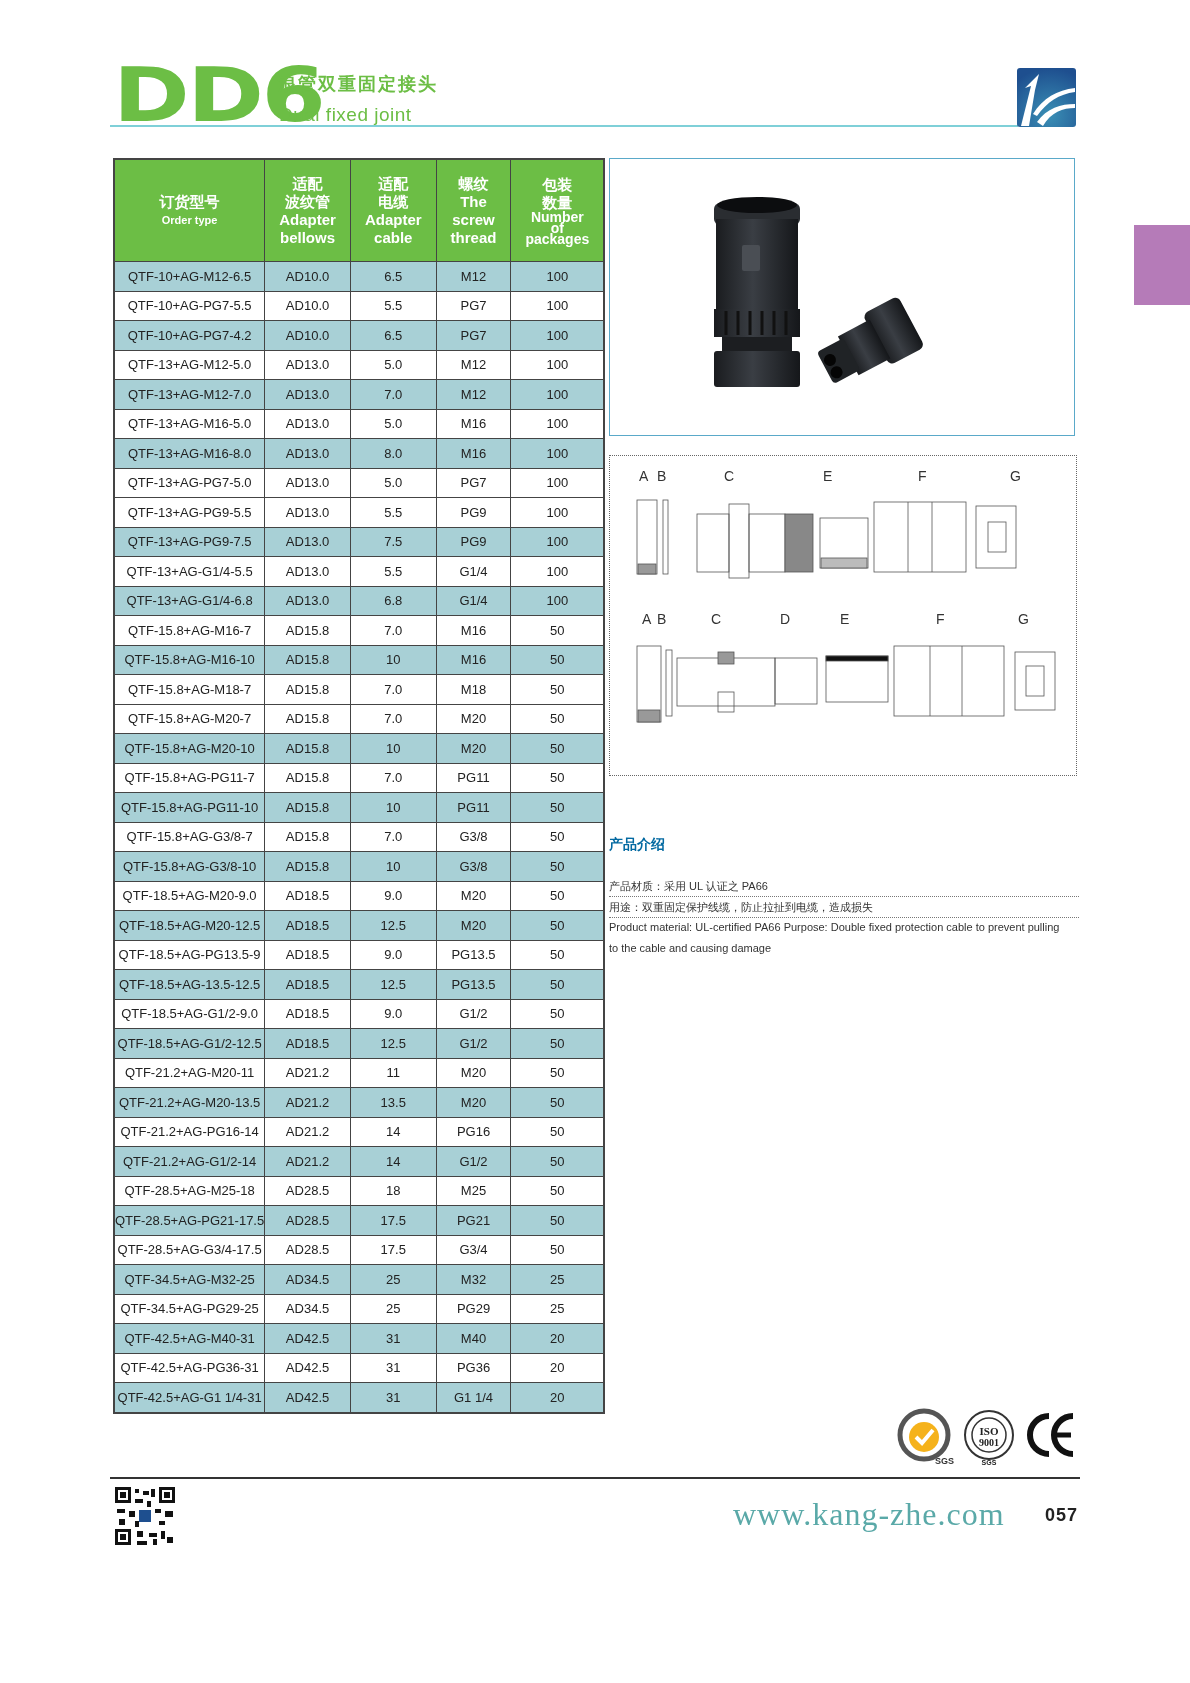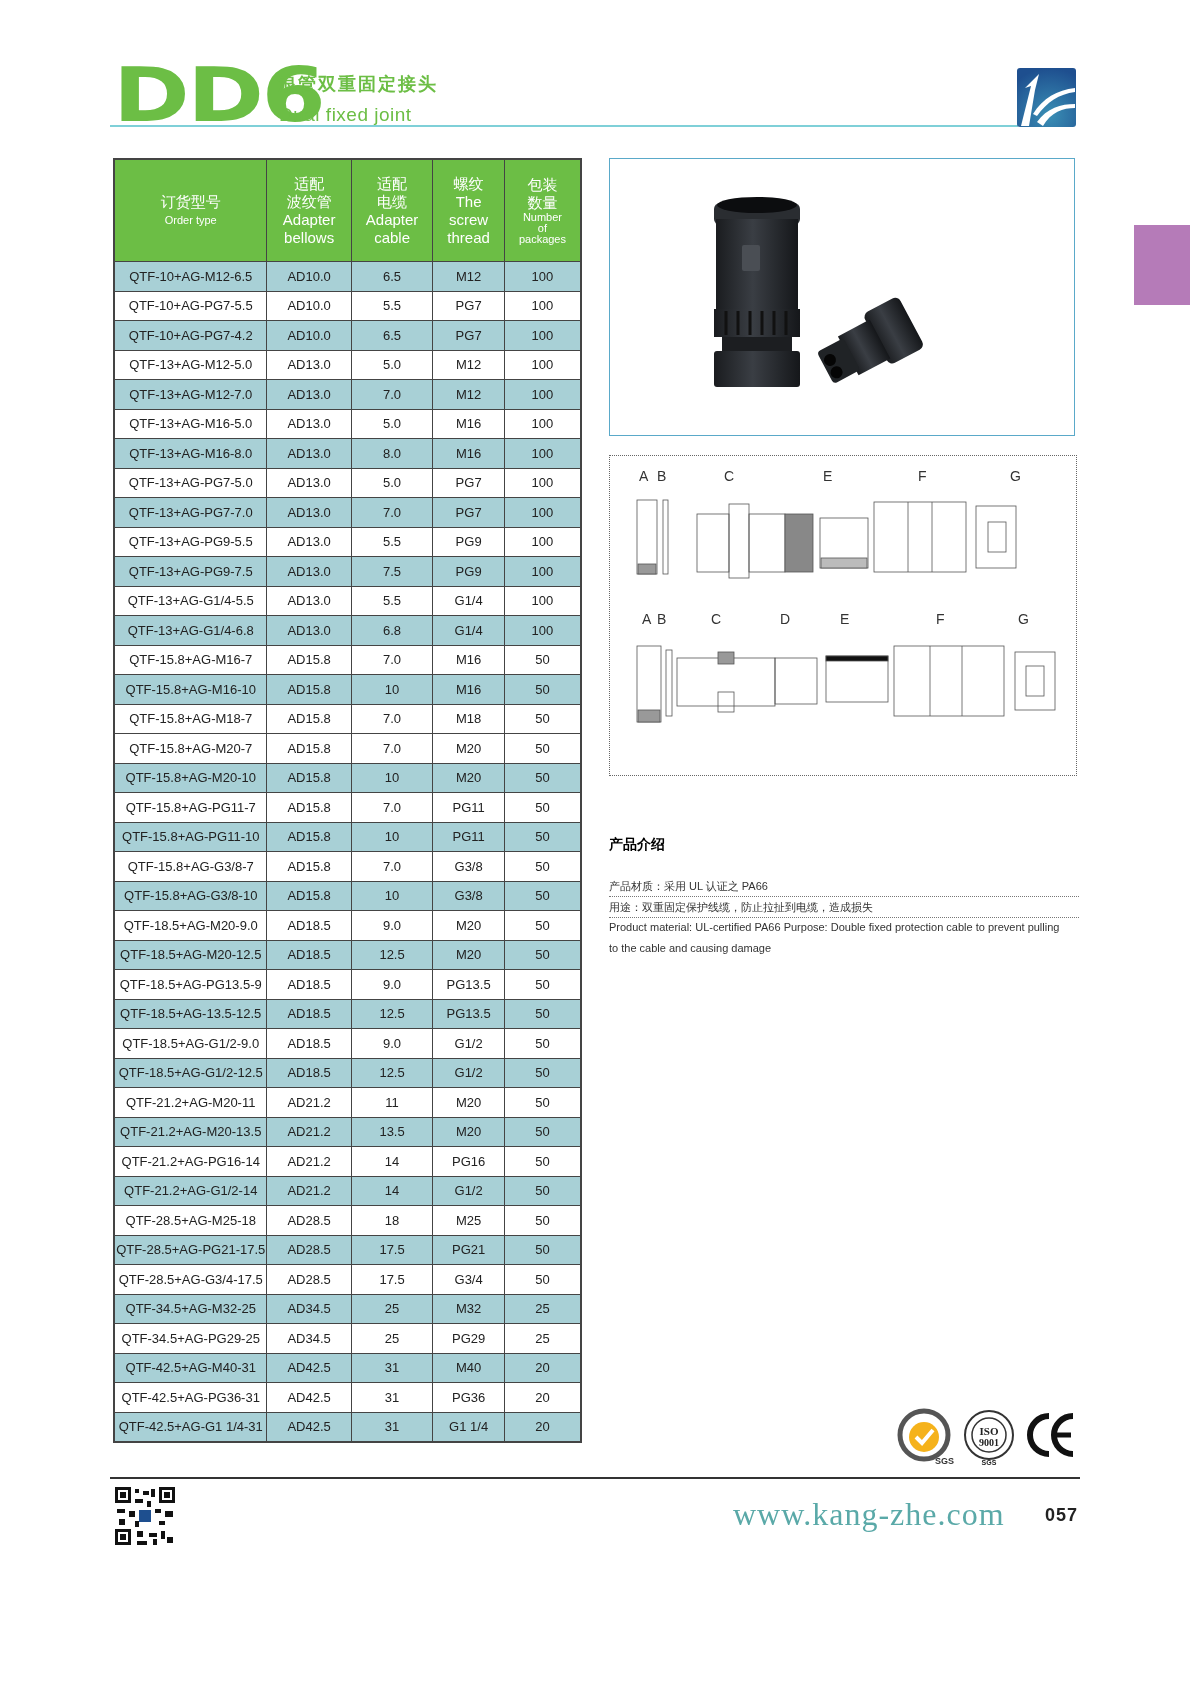--- a/index.html
+++ b/index.html
@@ -7,34 +7,34 @@
   .abs { position:absolute; }
   
   .brand-code { left:113px; top:62px; font-family:"DejaVu Sans", sans-serif; font-weight:bold; font-size:74px; color:#6cbe45; letter-spacing:-2px; line-height:66px; transform:scaleX(1.25); transform-origin:left top; }
   .title-cn { left:278px; top:72px; font-family:"DejaVu Sans", sans-serif; font-weight:bold; font-size:18px; color:#6cbe45; letter-spacing:2px; }
   .title-en { left:279px; top:104px; font-size:19px; color:#6cbe45; letter-spacing:0.5px; }
   .header-rule { left:110px; top:125px; width:908px; height:2px; background:#7fd0d8; }
   .logo { left:1017px; top:68px; width:59px; height:59px; }
   .side-tab { left:1134px; top:225px; width:56px; height:80px; background:#b57bb8; }
   
   table.spec { position:absolute; left:113px; top:158px; border-collapse:collapse; width:469px; font-size:13px; }
-  table.spec th { background:#6cbe45; color:#fff; font-weight:normal; border:1px solid #444; padding:14px; text-align:center; vertical-align:middle; height:73px; line-height:18px; }
+  table.spec th { background:#6cbe45; color:#fff; font-weight:bold; border:1px solid #444; padding:14px; text-align:center; vertical-align:middle; height:73px; line-height:18px; }
   table.spec th .cn { font-family:"DejaVu Sans", sans-serif; font-size:15px; display:block; }
   table.spec th .en { font-size:15px; display:block; }
   table.spec th .en-sm { font-size:11px; display:block; }
-  table.spec th .en-xs { font-size:11px; display:block; line-height:11px; }
+  table.spec th .en-xs { font-size:14px; display:block; line-height:11px; }
   table.spec td { border:1px solid #444; text-align:center; height:28.5px; padding:0; color:#222; white-space:nowrap; }
   table.spec tr.alt td { background:#a8d0d6; }
   table.spec { border:2px solid #444; }
   
   .photo-box { left:609px; top:158px; width:466px; height:278px; border:1px solid #5aa9c9; box-sizing:border-box; }
   .diagram-box { left:609px; top:455px; width:468px; height:321px; border:1px dotted #666; box-sizing:border-box; }
   .diag-label { font-size:14px; color:#333; position:absolute; }
   
-  .intro-title { left:609px; top:836px; font-family:"DejaVu Sans", sans-serif; font-weight:bold; font-size:14px; color:#000000; }
+  .intro-title { left:609px; top:836px; font-family:"DejaVu Sans", sans-serif; font-weight:bold; font-size:14px; color:#0369a1; }
   .intro-line { left:609px; width:470px; font-size:11px; color:#333; }
   .dotted-rule { left:609px; width:470px; height:0; border-top:1px dotted #777; }
   
   .cert { top:1408px; }
   
   .footer-rule { left:110px; top:1477px; width:970px; height:2px; background:#333; }
   .qr { left:115px; top:1487px; width:60px; height:58px; }
   .url { left:733px; top:1496px; font-family:Liberation Serif, serif; font-size:32px; color:#5aa9a8; letter-spacing:1px; }
   .page-num { left:1045px; top:1505px; font-size:18px; font-weight:bold; color:#222; letter-spacing:1px; }
 </style>
@@ -151,27 +151,20 @@
         <td>M16</td>
         <td>100</td>
       </tr>
       <tr>
         <td>QTF-13+AG-PG7-5.0</td>
         <td>AD13.0</td>
         <td>5.0</td>
         <td>PG7</td>
         <td>100</td>
       </tr>
-      <tr class="alt">
-        <td>QTF-13+AG-PG7-7.0</td>
-        <td>AD13.0</td>
-        <td>7.0</td>
-        <td>PG7</td>
-        <td>100</td>
-      </tr>
       <tr>
         <td>QTF-13+AG-PG9-5.5</td>
         <td>AD13.0</td>
         <td>5.5</td>
         <td>PG9</td>
         <td>100</td>
       </tr>
       <tr class="alt">
         <td>QTF-13+AG-PG9-7.5</td>
         <td>AD13.0</td>

